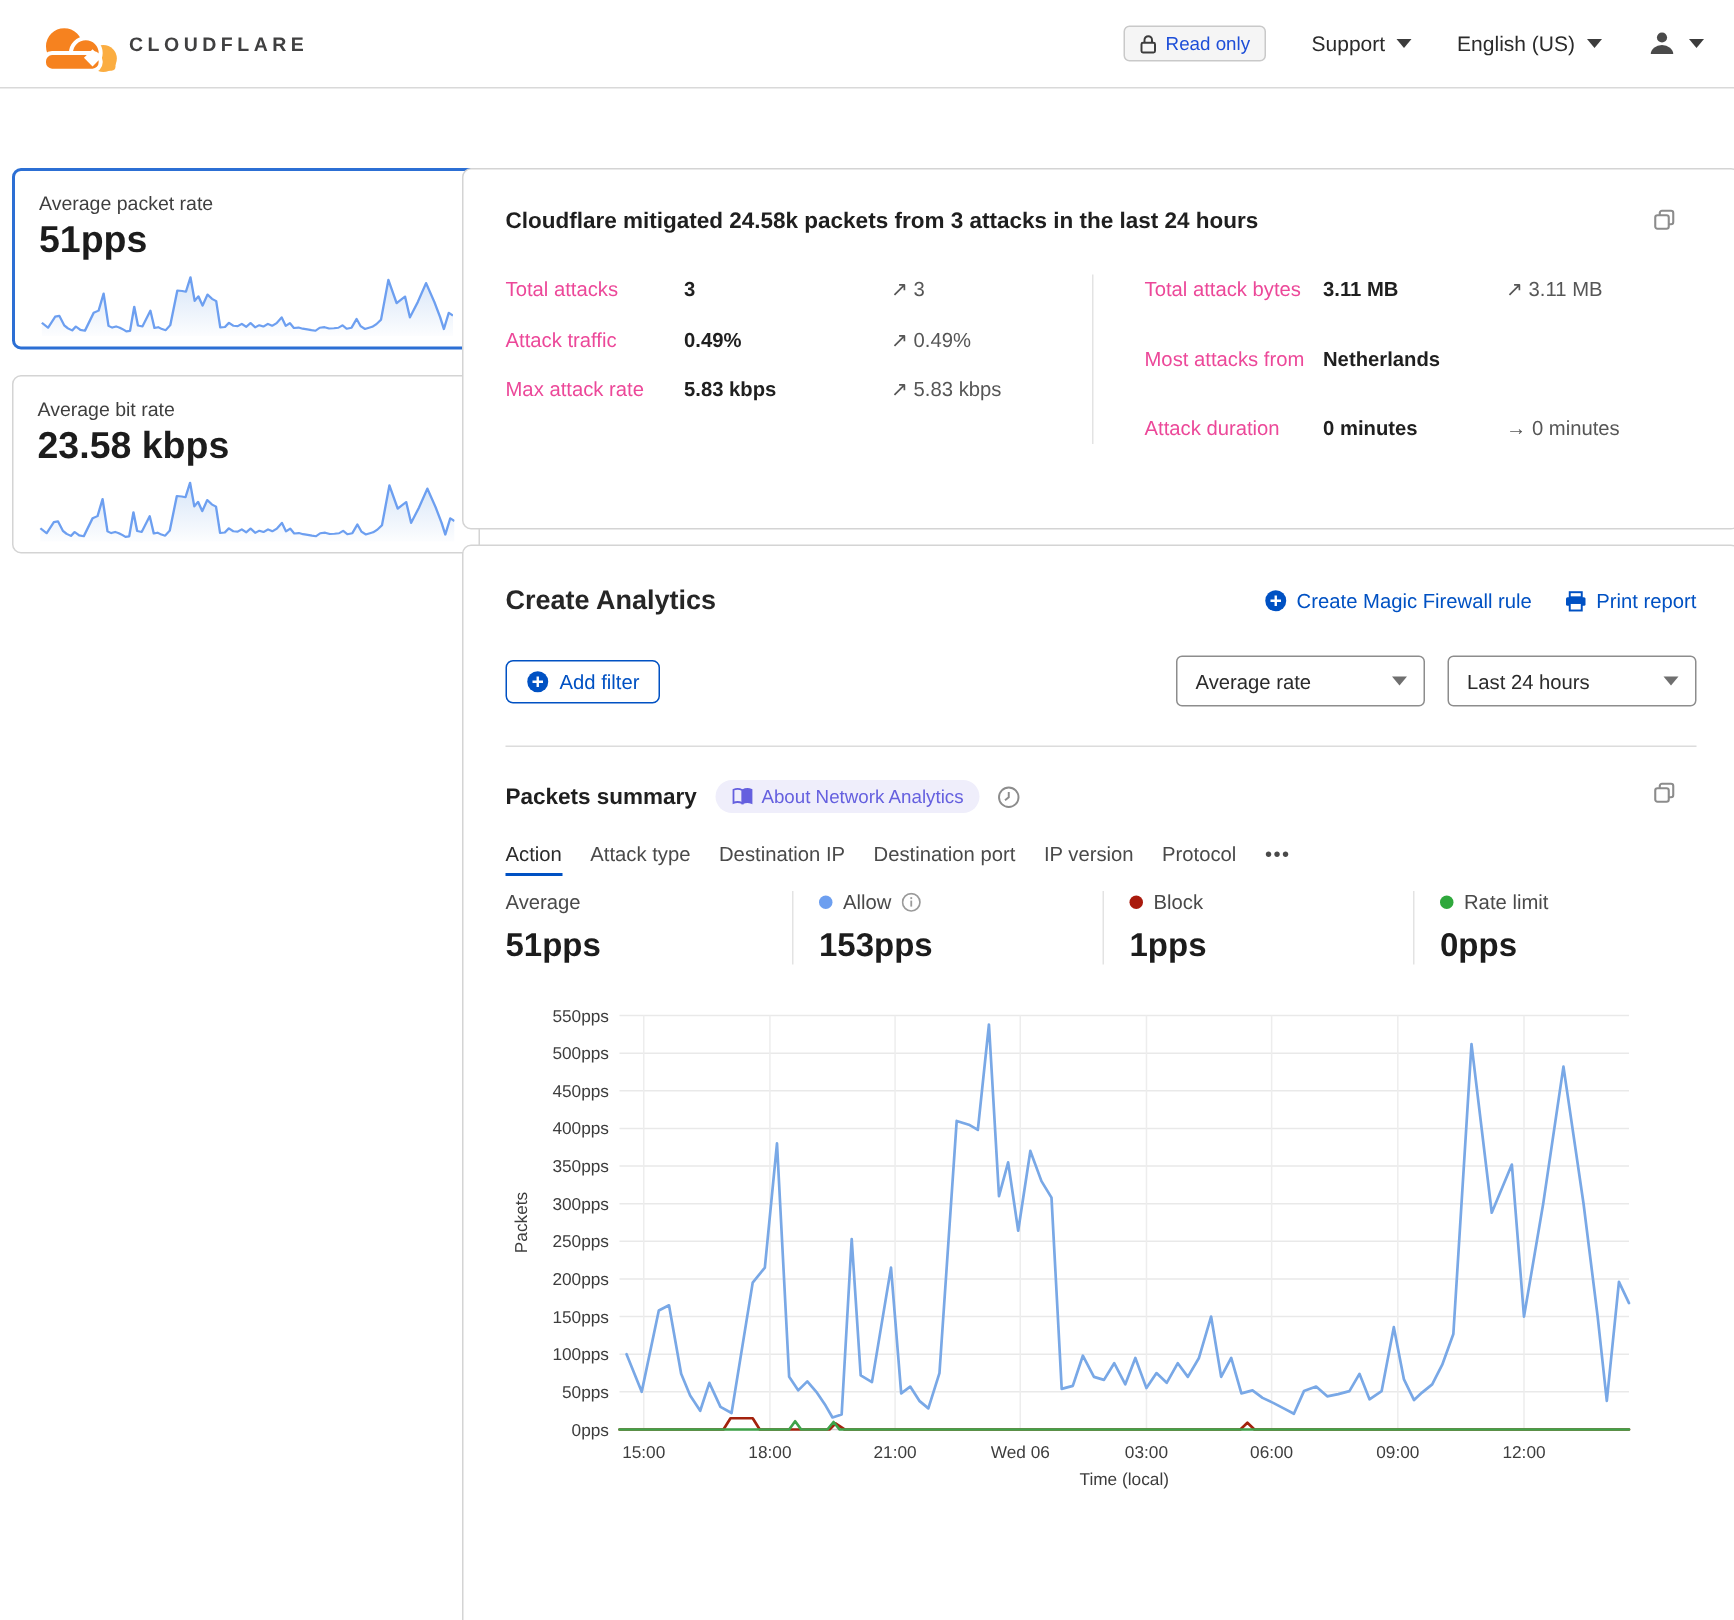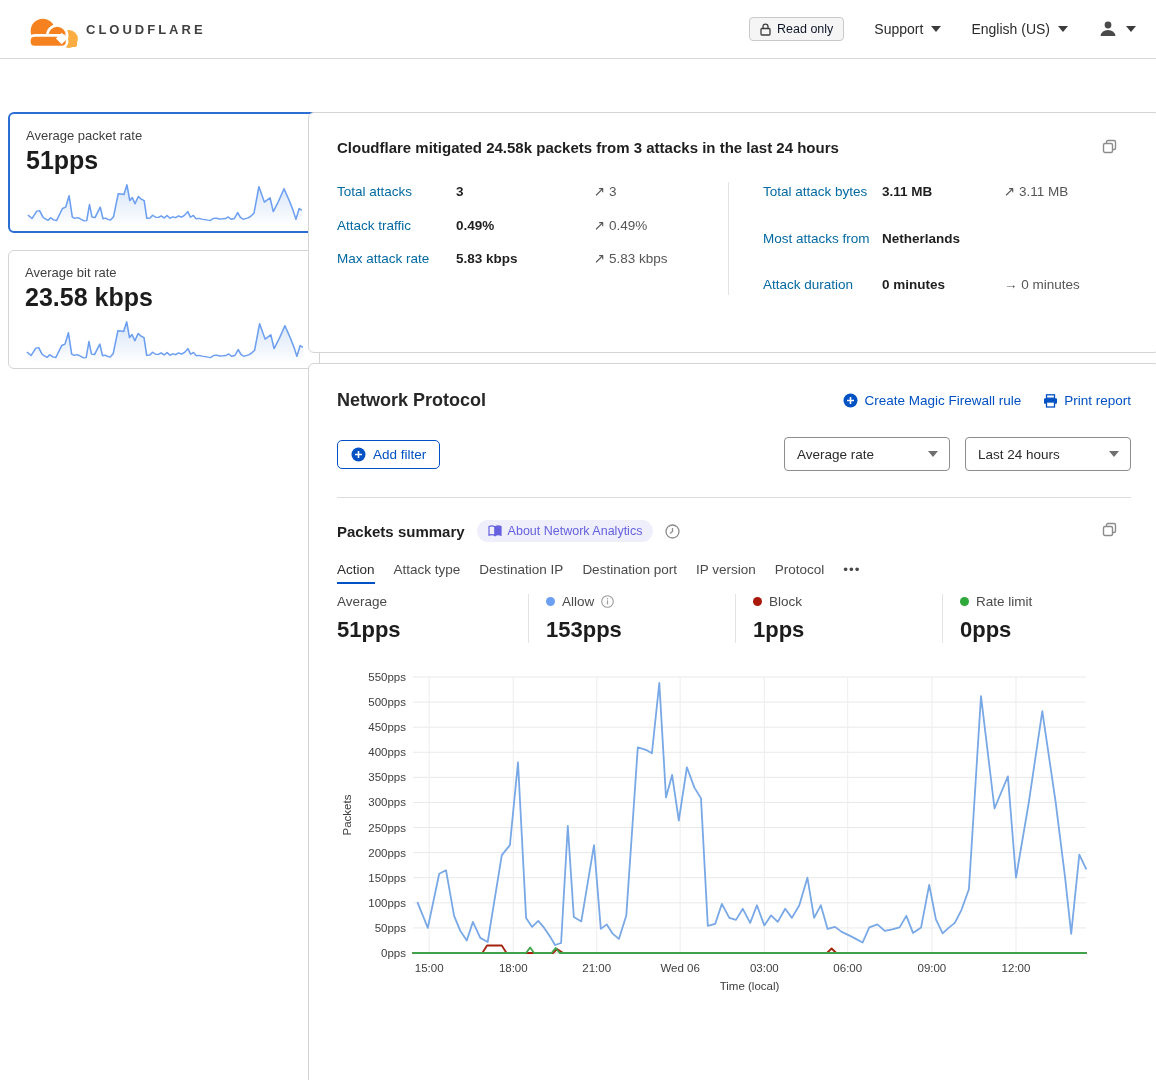--- a/index.html
+++ b/index.html
@@ -5,21 +5,21 @@
   * { margin:0; padding:0; box-sizing:border-box; }
   html,body { background:#fff; }
   body { font-family:"Liberation Sans","DejaVu Sans",sans-serif; color:#2b2b2b; }
   .page { position:relative; width:1156px; height:1080px; overflow:hidden; background:#fff; }
 
   
   .header { height:59px; border-bottom:1px solid #d9d9d9; display:flex; align-items:center; padding:0 20px 0 14px; }
   .logo { display:flex; flex-direction:row; align-items:center; margin-top:2px; }
   .logo-word { font-size:13px; font-weight:bold; letter-spacing:3px; color:#404041; margin-top:-2px; }
   .header-right { margin-left:auto; display:flex; align-items:center; gap:30px; }
-  .readonly-badge { display:flex; align-items:center; gap:6px; background:#f5f5f5; border:1px solid #c9c9c9; border-radius:4px; padding:4px 10px; font-size:12.5px; color:#0f172a; }
+  .readonly-badge { display:flex; align-items:center; gap:6px; background:#f5f5f5; border:1px solid #c9c9c9; border-radius:4px; padding:4px 10px; font-size:12.5px; color:#1d4ed8; }
   .hmenu { display:flex; align-items:center; gap:8px; font-size:14px; color:#2b2b2b; cursor:pointer; }
   .caret { width:0; height:0; border-left:5px solid transparent; border-right:5px solid transparent; border-top:6px solid #3c3c3c; display:inline-block; }
 
   
   .rate-card { position:absolute; left:8px; width:312px; background:#fff; border-radius:6px; padding:14px 16px 10px; }
   .rate-card.selected { top:112px; height:121px; border:2px solid #2c6fd4; }
   .rate-card.plain { top:250px; height:119px; border:1px solid #d4d4d4; }
   .rate-label { font-size:13px; color:#3f3f3f; }
   .rate-value { font-size:25px; font-weight:600; color:#1c1c1c; margin:3px 0 4px; }
   .spark { width:100%; height:46px; display:block; }
@@ -27,21 +27,21 @@
   
   .summary-card { position:absolute; left:308px; top:112px; width:852px; height:241px; border:1px solid #d4d4d4; border-radius:6px; padding:26px 28px; background:#fff; }
   .card-title-row { display:flex; align-items:flex-start; }
   .card-title { font-size:15px; font-weight:700; color:#1f1f1f; }
   .icon-right { margin-left:auto; margin-right:14px; cursor:pointer; }
   .stats-grid { display:flex; margin-top:24px; }
   .half-left { width:392px; padding-right:18px; border-right:1px solid #e3e3e3; display:flex; flex-direction:column; gap:14px; }
   .half-right { flex:1; padding-left:34px; display:flex; flex-direction:column; gap:27px; }
   .srow { display:grid; grid-template-columns:119px 138px 1fr; font-size:13.5px; line-height:1.45; }
   .srow-r { display:grid; grid-template-columns:119px 122px 1fr; font-size:13.5px; line-height:1.45; }
-  .slabel { color:#0369a1; }
+  .slabel { color:#ec4899; }
   .svalue { font-weight:700; color:#1f1f1f; }
   .sdelta { color:#565656; }
 
   
   .analytics-card { position:absolute; left:308px; top:363px; width:852px; height:760px; border:1px solid #d4d4d4; border-radius:6px; background:#fff; }
   .na-header { padding:26px 28px 0; }
   .na-title-row { display:flex; align-items:center; }
   .na-title { font-size:18px; font-weight:600; color:#262626; }
   .na-links { margin-left:auto; display:flex; align-items:center; gap:22px; }
   .blue-link { display:flex; align-items:center; gap:6px; color:#0051c3; font-size:13.5px; cursor:pointer; }
@@ -186,21 +186,21 @@
             <span class="svalue">0 minutes</span>
             <span class="sdelta">→ 0 minutes</span>
           </div>
         </div>
       </div>
     </div>
 
     <div class="analytics-card">
       <div class="na-header">
         <div class="na-title-row">
-          <div class="na-title">Network Protocol</div>
+          <div class="na-title">Create Analytics</div>
           <div class="na-links">
             <span class="blue-link">
               <svg class="icon" width="15" height="15" viewBox="0 0 15 15">
                 <circle cx="7.5" cy="7.5" r="7" fill="#0051c3"></circle>
                 <path d="M7.5 4 v7 M4 7.5 h7" stroke="#fff" stroke-width="1.6"></path>
               </svg>
               <span>Create Magic Firewall rule</span>
             </span>
             <span class="blue-link">
               <svg class="icon" width="15" height="14" viewBox="0 0 15 14">

